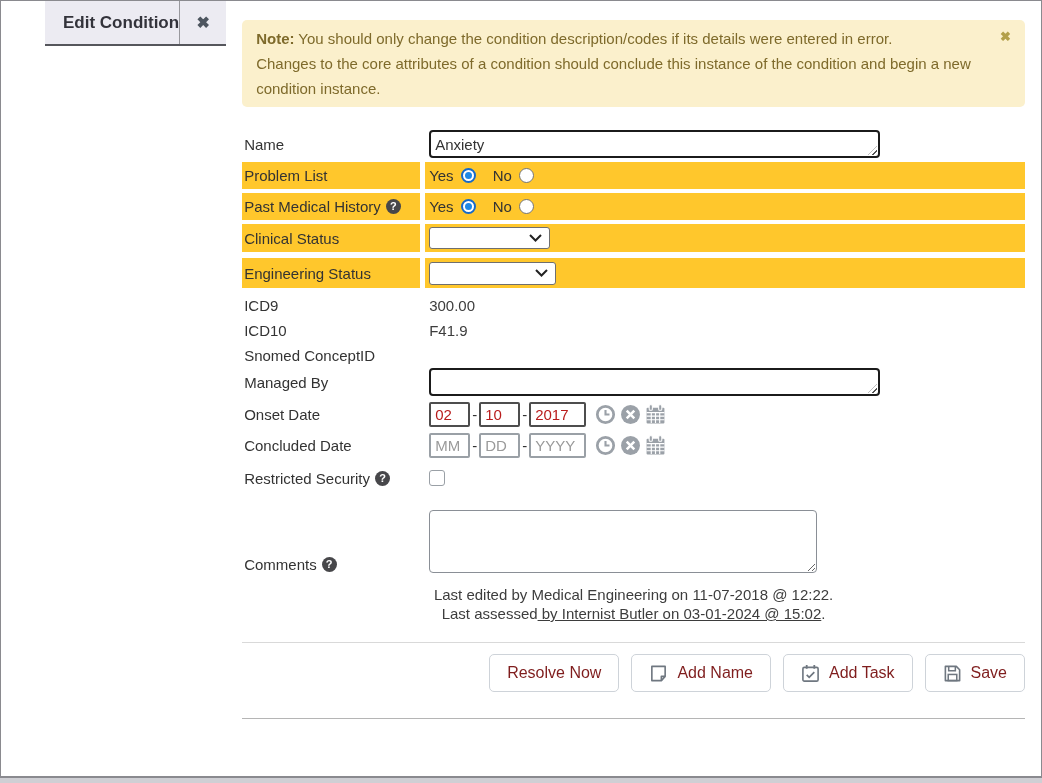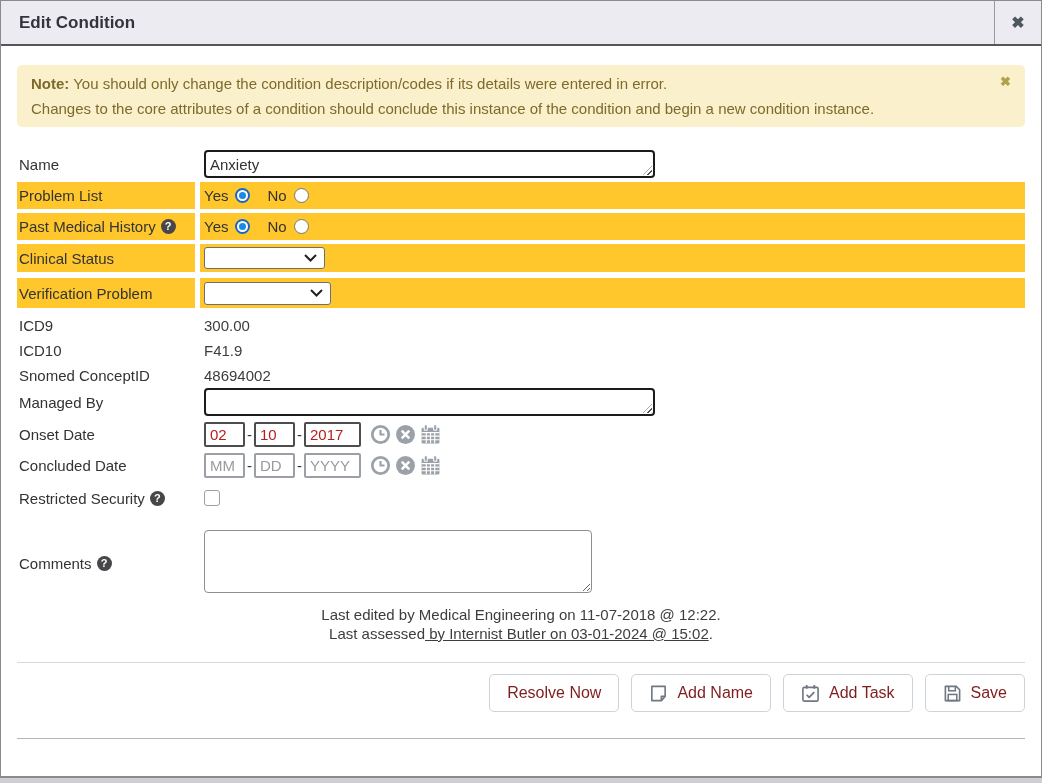--- a/index.html
+++ b/index.html
@@ -10,21 +10,22 @@
     position: relative;
   }
   .modal {
     position: absolute;
     left: 0; top: 0; right: 0; bottom: 5px;
     background: #fff;
     border: 1px solid #8a8a8f;
     border-bottom: 2px solid #8a8a8f;
     overflow: hidden;
     display: flex;
-    flex-direction: column;
+    flex-direction: row;
+    padding-left: 44px;
   }
   
   .hdr {
     height: 45px;
     background: #ecebf2;
     border-bottom: 2px solid #55565c;
     display: flex;
     align-items: stretch;
     flex: none;
   }
@@ -78,21 +79,21 @@
   .r-name { margin-top: 22px; height: 30px; margin-bottom: 3px; }
   .r-pl { height: 27px; margin-bottom: 4px; text-align: right; }
   .r-pmh { height: 27px; margin-bottom: 4px; }
   .r-cs { height: 28px; margin-bottom: 6px; }
   .r-vs { height: 30px; margin-bottom: 5px; }
   .r-code { height: 25px; }
   .r-managed { height: 28px; margin-bottom: 4px; }
   .r-onset { height: 29px; margin-bottom: 2px; }
   .r-concluded { height: 29px; margin-bottom: 6px; }
   .r-restricted { height: 24px; margin-bottom: 20px; }
-  .r-comments { align-items: center; }
+  .r-comments { align-items: flex-end; }
   .r-comments .lbl { margin-top: 4px; }
   
   .help {
     display: inline-block;
     width: 15px; height: 15px;
     background: #47474a;
     color: #fff;
     border-radius: 50%;
     font-size: 11px;
     font-weight: bold;
@@ -285,21 +286,21 @@
       <div class="val">
         <div class="sel">
           <svg width="13" height="8" viewBox="0 0 13 8">
               <path d="M1 1l5.5 5.5L12 1" fill="none" stroke="#222" stroke-width="2"></path>
             </svg>
         </div>
       </div>
     </div>
 
     <div class="row yellow r-vs">
-      <div class="lbl">Verification Problem</div>
+      <div class="lbl">Engineering Status</div>
       <div class="val">
         <div class="sel">
           <svg width="13" height="8" viewBox="0 0 13 8">
               <path d="M1 1l5.5 5.5L12 1" fill="none" stroke="#222" stroke-width="2"></path>
             </svg>
         </div>
       </div>
     </div>
 
     <div class="row r-code">
@@ -311,23 +312,20 @@
 
     <div class="row r-code">
       <div class="lbl">ICD10</div>
       <div class="val">
           <a class="meta" style="margin:0;">F41.9</a>
         </div>
     </div>
 
     <div class="row r-code">
       <div class="lbl">Snomed ConceptID</div>
-      <div class="val">
-          <a class="meta" style="margin:0;">48694002</a>
-        </div>
     </div>
 
     <div class="row r-managed">
       <div class="lbl">Managed By</div>
       <div class="val">
         <span class="bigbox">
           <input value="" style="">
         </span>
       </div>
     </div>

